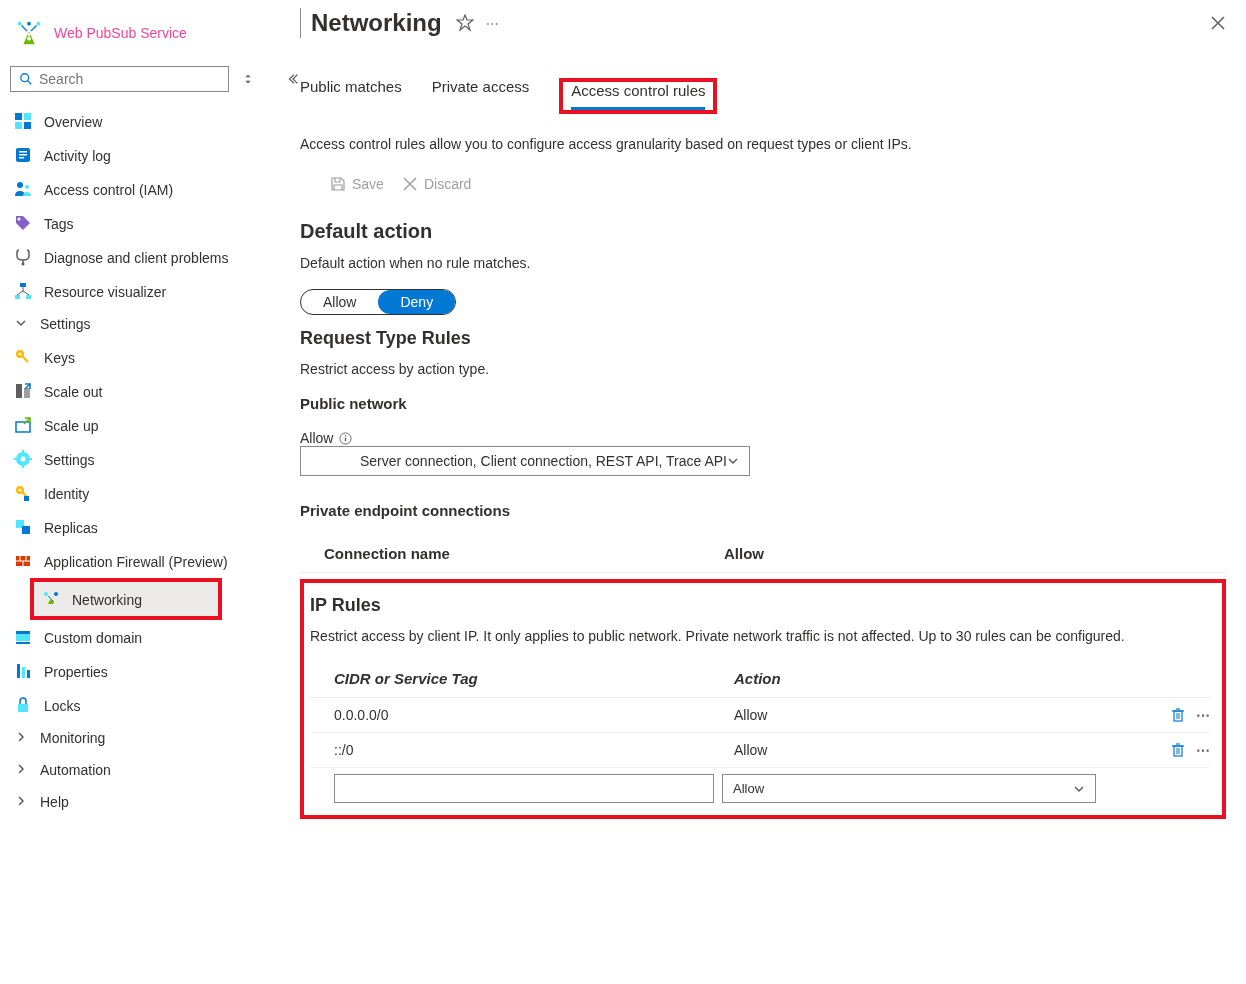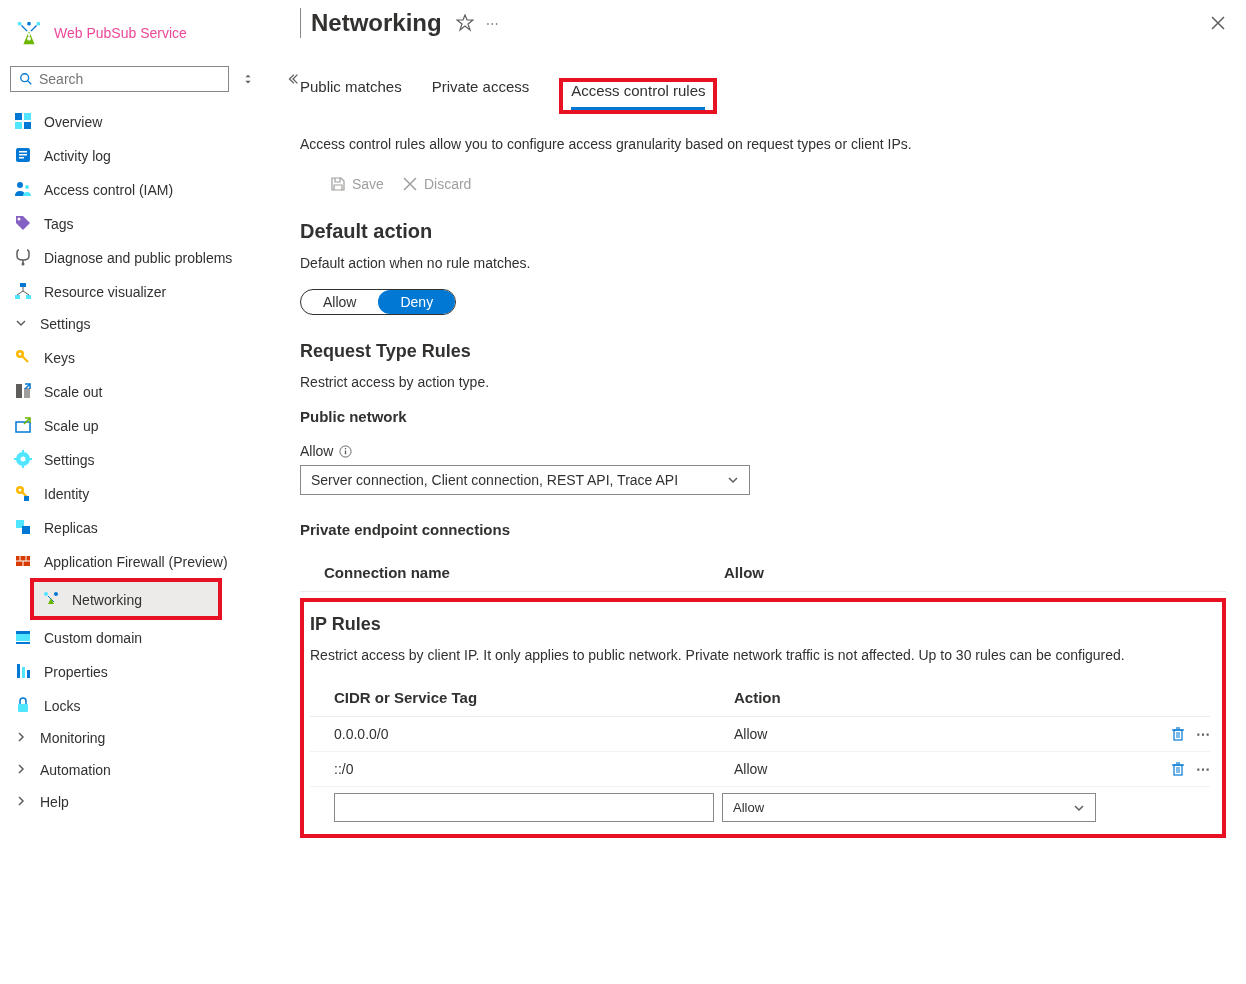--- a/index.html
+++ b/index.html
@@ -36,37 +36,37 @@
     .tab { font-size: 15px; padding-bottom: 8px; cursor: pointer; color: #323130; }
     .tab.active { border-bottom: 3px solid #0078d4; font-weight: 400; }
     .tabs .red-box { padding: 0 8px; }
     
     .desc { margin-top: 22px; font-size: 14px; color: #323130; }
     
     .toolbar { display: flex; gap: 18px; margin-top: 24px; padding-left: 30px; }
     .tb-btn { display: flex; align-items: center; gap: 6px; color: #a19f9d; cursor: pointer; font-size: 14px; }
     
     h2 { font-size: 20px; font-weight: 600; margin-top: 28px; }
-    h3 { font-size: 18px; font-weight: 600; margin-top: 26px; }
+    h3 { font-size: 18px; font-weight: 600; margin-top: 13px; }
     h4 { font-size: 15px; font-weight: 600; margin-top: 18px; }
     .sub { font-size: 14px; margin-top: 12px; color: #323130; }
     
     .toggle { display: inline-flex; border: 1px solid #323130; border-radius: 16px; overflow: hidden; margin-top: 18px; }
     .toggle-opt { padding: 4px 22px; font-size: 14px; cursor: pointer; }
     .toggle-opt.active { background: #0078d4; color: #fff; border-radius: 14px; }
     
     .allow-label { margin-top: 18px; display: flex; align-items: center; gap: 6px; font-size: 14px; }
-    .select-box { margin-top: 6px; width: 450px; border: 1px solid #8a8886; padding: 6px 10px; display: flex; align-items: center; justify-content: space-between; cursor: pointer; font-size: 14px; gap: 8px; }
+    .select-box { width: 450px; border: 1px solid #8a8886; padding: 6px 10px; display: flex; align-items: center; justify-content: flex-end; cursor: pointer; font-size: 14px; }
     
     .table-head { display: flex; margin-top: 16px; padding: 10px 0 10px 24px; font-weight: 600; font-size: 15px; border-bottom: 1px solid #edebe9; }
     .col-a { flex: 0 0 400px; }
     .col-b { flex: 1; }
     
     .ip-section { margin-top: 6px; border: 4px solid #e81123; padding: 8px 12px 12px 6px; }
-    .ip-table-head { display: flex; padding: 10px 0 10px 24px; font-weight: 600; font-size: 15px; border-bottom: 1px solid #edebe9; margin-top: 16px; }
+    .ip-table-head { display: flex; padding: 10px 0 10px 24px; font-weight: 600; font-size: 15px; border-bottom: 1px solid #edebe9; margin-top: 16px; font-style: italic; }
     .ip-row { display: flex; align-items: center; padding: 9px 0 9px 24px; font-size: 14px; border-bottom: 1px solid #f3f2f1; }
     .ip-row .actions { margin-left: auto; display: flex; gap: 10px; color: #0078d4; }
     .ip-input-row { display: flex; gap: 8px; padding: 6px 0 0 24px; }
     .ip-input-row input { flex: 0 0 380px; border: 1px solid #8a8886; padding: 6px; }
     .ip-input-row .sel { flex: 0 0 374px; border: 1px solid #8a8886; padding: 6px 10px; display: flex; align-items: center; justify-content: space-between; cursor: pointer; }
   </style>
 </head>
 <body>
 
 <div class="container">
@@ -144,21 +144,21 @@
           <span>Tags</span>
         </div>
       <div class="nav-item">
           <span class="icon">
             <svg viewBox="0 0 18 18">
               <path d="M5 2 Q3 2 3 5 L3 8 Q3 12 9 12 Q15 12 15 8 L15 5 Q15 2 13 2" stroke="#605e5c" stroke-width="1.5" fill="none"></path>
               <line x1="9" y1="12" x2="9" y2="16" stroke="#605e5c" stroke-width="1.5"></line>
               <circle cx="9" cy="16" r="1.5" fill="#605e5c"></circle>
             </svg>
           </span>
-          <span>Diagnose and public problems</span>
+          <span>Diagnose and client problems</span>
         </div>
       <div class="nav-item">
           <span class="icon">
             <svg viewBox="0 0 18 18">
               <rect x="6" y="1" width="6" height="4" fill="#0078d4"></rect>
               <rect x="1" y="13" width="5" height="4" fill="#50e6ff"></rect>
               <rect x="12" y="13" width="5" height="4" fill="#50e6ff"></rect>
               <path d="M9 5 L9 9 M9 9 L3 13 M9 9 L15 13" stroke="#605e5c" stroke-width="1"></path>
             </svg>
           </span>

